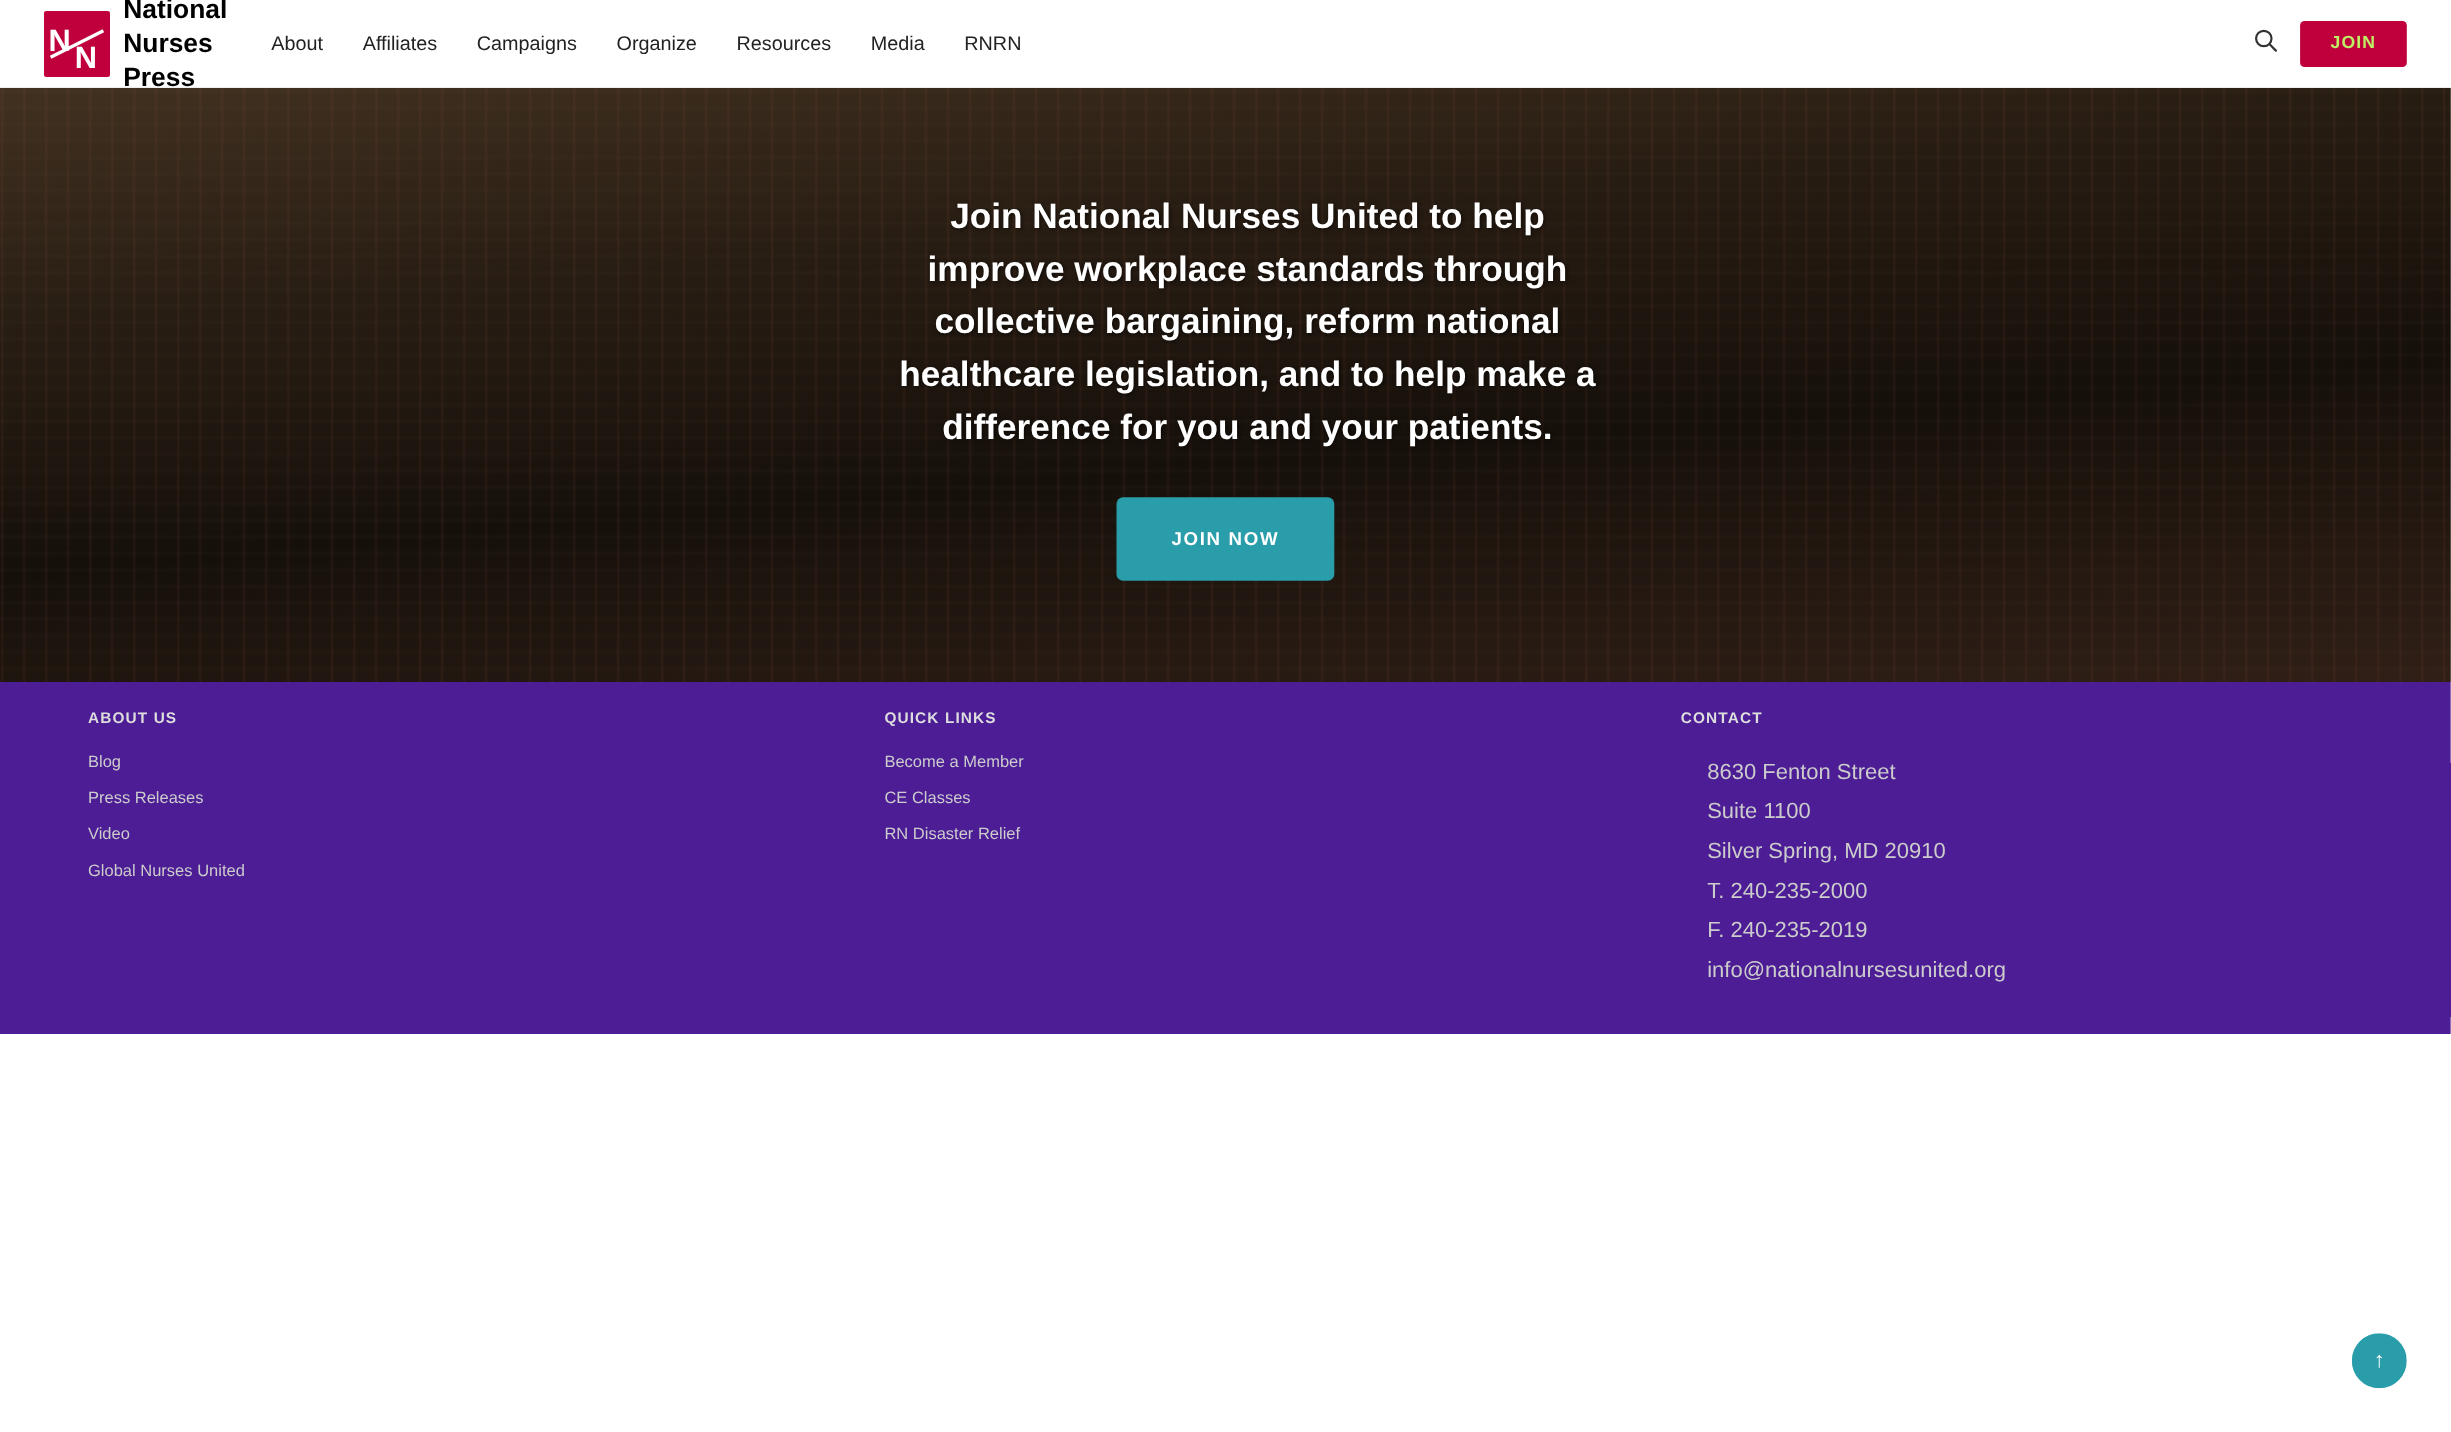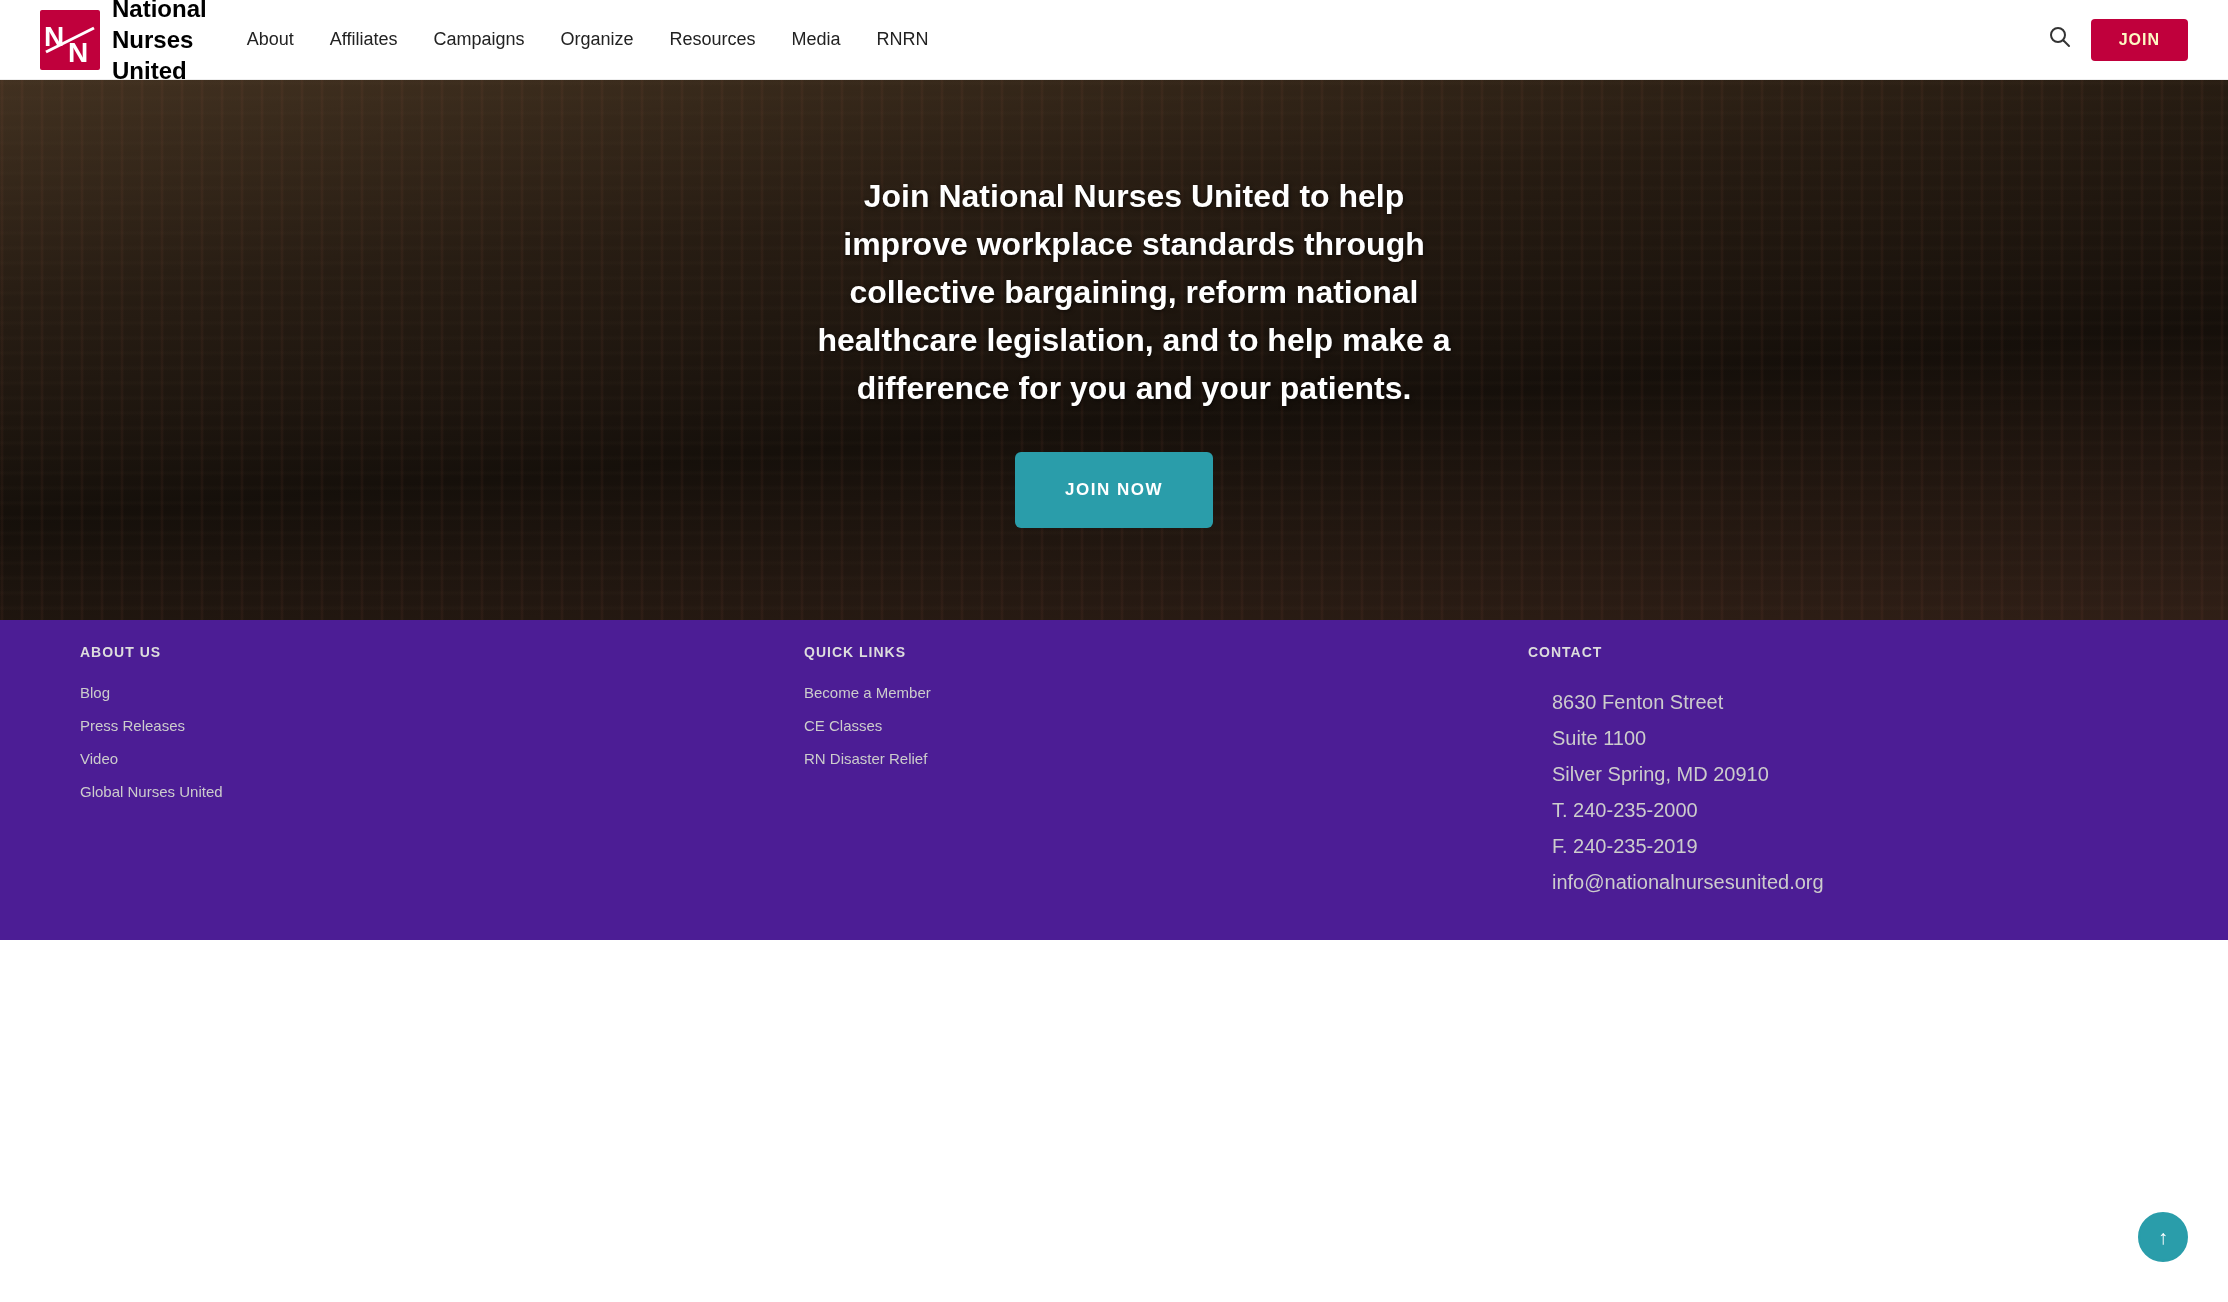--- a/index.html
+++ b/index.html
@@ -55,21 +55,21 @@
     }
     .search-icon-btn {
       background: none;
       border: none;
       cursor: pointer;
       font-size: 20px;
       color: #333;
     }
     .join-btn {
       background: #c0003c;
-      color: #fef9c3;
+      color: #bef264;
       border: none;
       padding: 12px 28px;
       font-size: 16px;
       font-weight: bold;
       letter-spacing: 1px;
       cursor: pointer;
       border-radius: 4px;
     }
 
     
@@ -223,21 +223,21 @@
       <rect width="60" height="60" rx="2" fill="#c0003c"></rect>
 
       <text x="4" y="36" font-family="Arial" font-weight="900" font-size="28" fill="white">N</text>
       <text x="28" y="52" font-family="Arial" font-weight="900" font-size="28" fill="white">N</text>
 
       <line x1="6" y1="42" x2="54" y2="18" stroke="white" stroke-width="3"></line>
     </svg>
     <span class="logo-text">
       <span>National</span><br>
       <span>Nurses</span><br>
-      <span>United</span>
+      <span>Press</span>
     </span>
   </a>
 
   <nav class="nav">
     <a class="nav-item" href="#">About</a>
     <a class="nav-item" href="#">Affiliates</a>
     <a class="nav-item" href="#">Campaigns</a>
     <a class="nav-item" href="#">Organize</a>
     <a class="nav-item" href="#">Resources</a>
     <a class="nav-item" href="#">Media</a>

